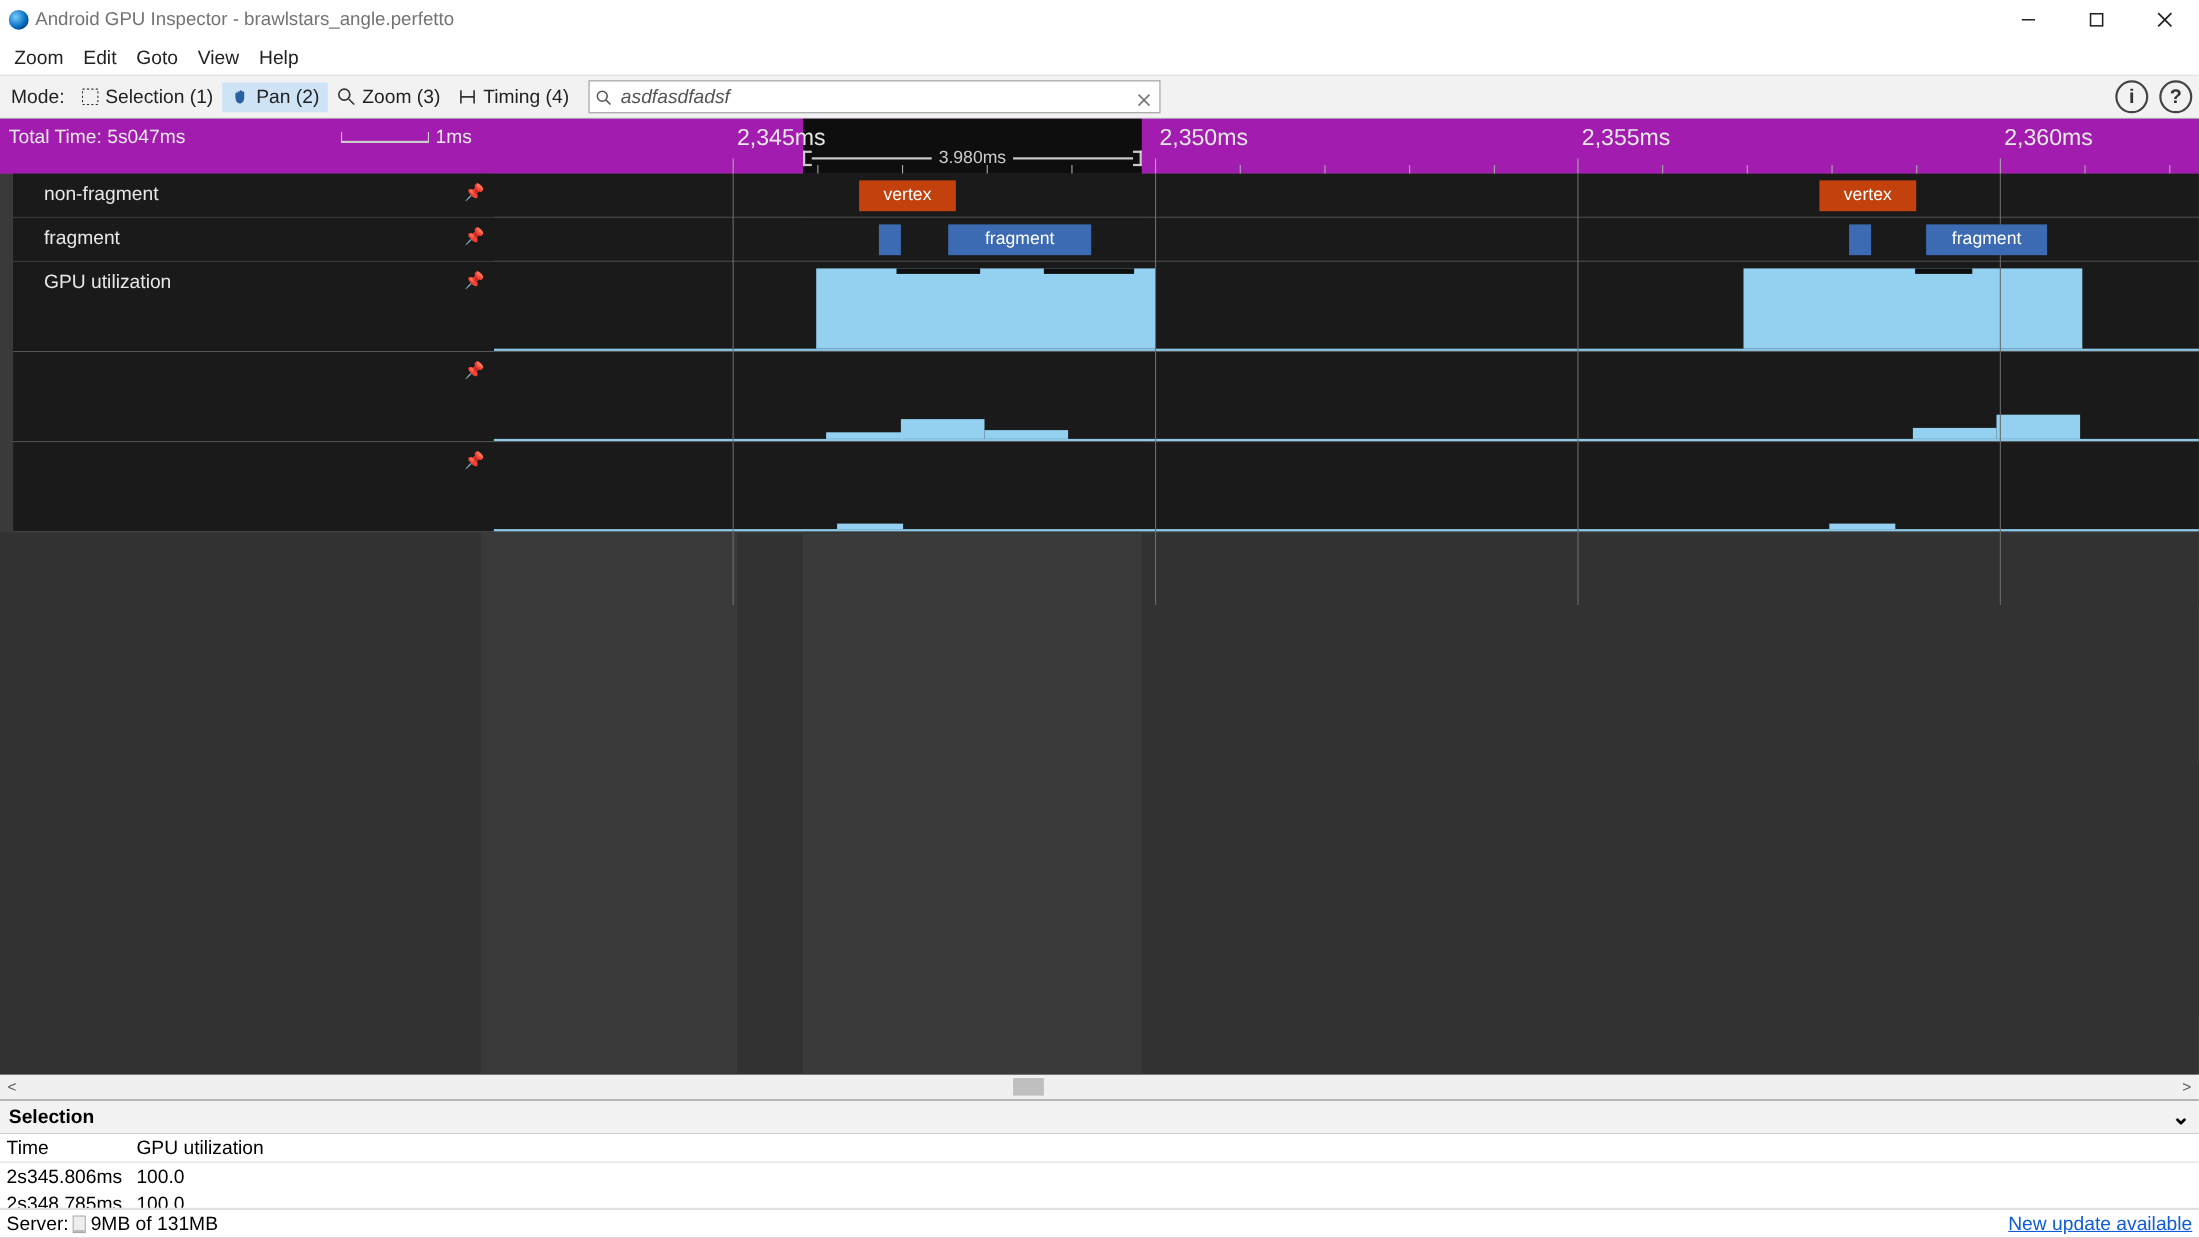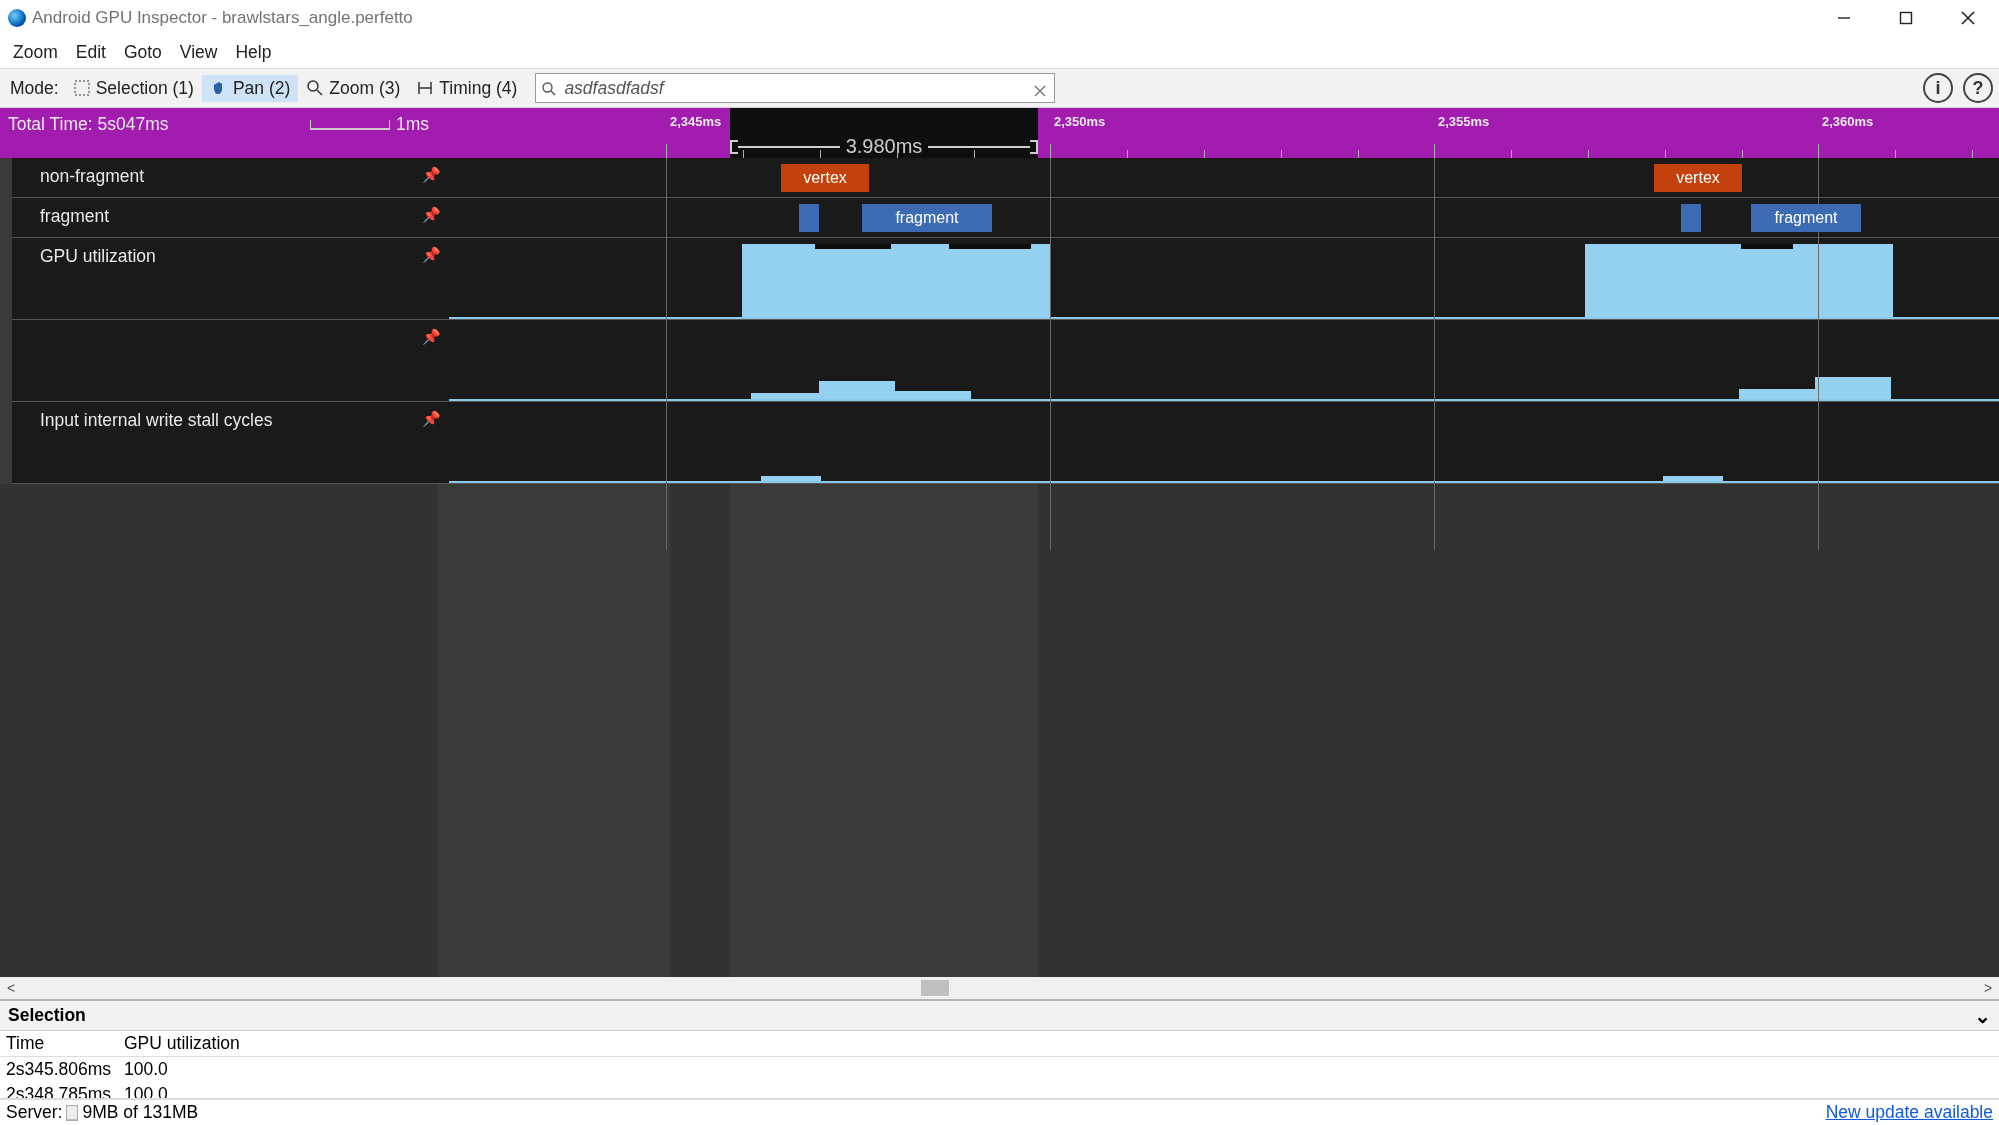--- a/index.html
+++ b/index.html
@@ -29,26 +29,26 @@
 .searchwrap .clear { width: 14px; height:14px; color:#777; }
 .toolbar .spacer { flex: 1; }
 .roundbtn { width: 30px; height: 30px; border: 2px solid #444; border-radius: 50%; display: flex; align-items: center; justify-content: center; font-size: 18px; font-weight: bold; color:#333; margin-left: 10px; }
 
 
 .timeline { background: #3a3a3a; color: #e8e8e8; display: flex; flex-direction: column; }
 .ruler { height: 50px; position: relative; background: #a21caf; }
 .ruler .totaltime { position: absolute; left: 8px; top: 6px; font-size: 17.5px; }
 .ruler .scale { position: absolute; top: 6px; font-size: 17.5px; right: 0; }
 .ruler .scale .bracket { display: inline-block; width: 80px; height: 10px; border-bottom: 2px solid #ccc; border-left: 1px solid #ccc; border-right: 1px solid #ccc; margin-right: 6px; vertical-align: middle;}
-.ruler .ticklabel { position: absolute; top: 6px; font-size: 13px; font-weight: bold; }
+.ruler .ticklabel { position: absolute; top: 6px; font-size: 21px; }
 .ruler .ticks { position: absolute; bottom: 0; left: 0; right: 0; height: 18px; }
 .ruler .tick { position: absolute; bottom: 0; width: 1px; background: #aaa; }
 .ruler .tick.major { height: 14px; }
 .ruler .tick.minor { height: 8px; }
-.ruler .selrange { position: absolute; top: 27px; font-size: 20px; color: #ccc; display:flex; align-items:center; }
+.ruler .selrange { position: absolute; top: 27px; font-size: 16px; color: #ccc; display:flex; align-items:center; }
 .ruler .selrange .cap { width: 8px; height: 14px; border-left: 2px solid #ccc; border-top: 2px solid #ccc; border-bottom: 2px solid #ccc; }
 .ruler .selrange .cap.right { border-left: none; border-right: 2px solid #ccc; }
 .ruler .selrange .line { flex:1; height:2px; background:#ccc; }
 .ruler .selrange .txt { padding: 0 6px; }
 
 .tracks { position: relative; }
 
 .trackrow { position: relative; border-bottom: 1px solid #555; background: #1a1a1a; margin-left: 12px; }
 .trackrow .rowlabel { position: absolute; left: 0; width: 437px; height: 100%; display: flex; align-items: flex-start; padding: 8px 28px; font-size: 17.5px; background: #1a1a1a; z-index: 10; }
 .trackrow .pin { position: absolute; left: 410px; top: 8px; color: #ddd; z-index: 11; font-size: 15px;}
@@ -275,21 +275,20 @@
         <div class="utilbar" style="left:302px; width:70px; height:6px; bottom:2px;"></div>
         <div class="utilbar" style="left:370px; width:76px; height:18px; bottom:2px;"></div>
         <div class="utilbar" style="left:446px; width:76px; height:8px; bottom:2px;"></div>
         <div class="utilbar" style="left:1290px; width:76px; height:10px; bottom:2px;"></div>
         <div class="utilbar" style="left:1366px; width:76px; height:22px; bottom:2px;"></div>
         <div class="baseline" style="bottom:0;"></div>
       </div>
     </div>
 
     <div class="trackrow" style="height: 82px; top:244px; position:absolute; left:0; right:0;">
-      <div class="rowlabel">Input internal write stall cycles</div>
       <div class="pin">📌</div>
       <div class="rowcontent">
         <div class="utilbar" style="left:312px; width:60px; height:5px; bottom:2px;"></div>
         <div class="utilbar" style="left:1214px; width:60px; height:5px; bottom:2px;"></div>
         <div class="baseline" style="bottom:0;"></div>
       </div>
     </div>
 
     <div class="filler" style="position:absolute; top:326px; left:0; right:0; bottom:0; background:#323232;">
       <div style="position:absolute; left:437px; width:233px; top:0; bottom:0; background:#3a3a3a;"></div>

